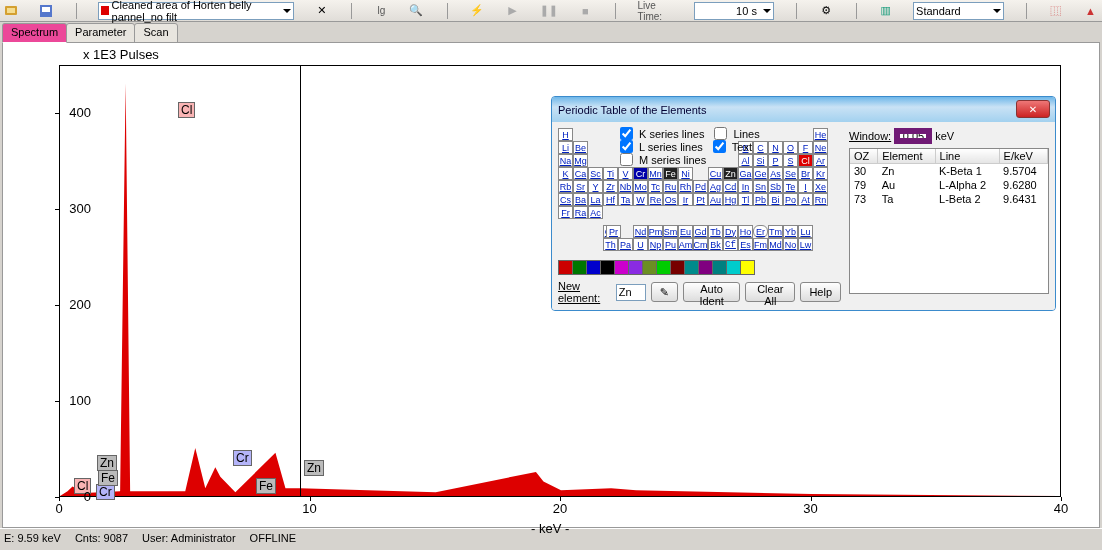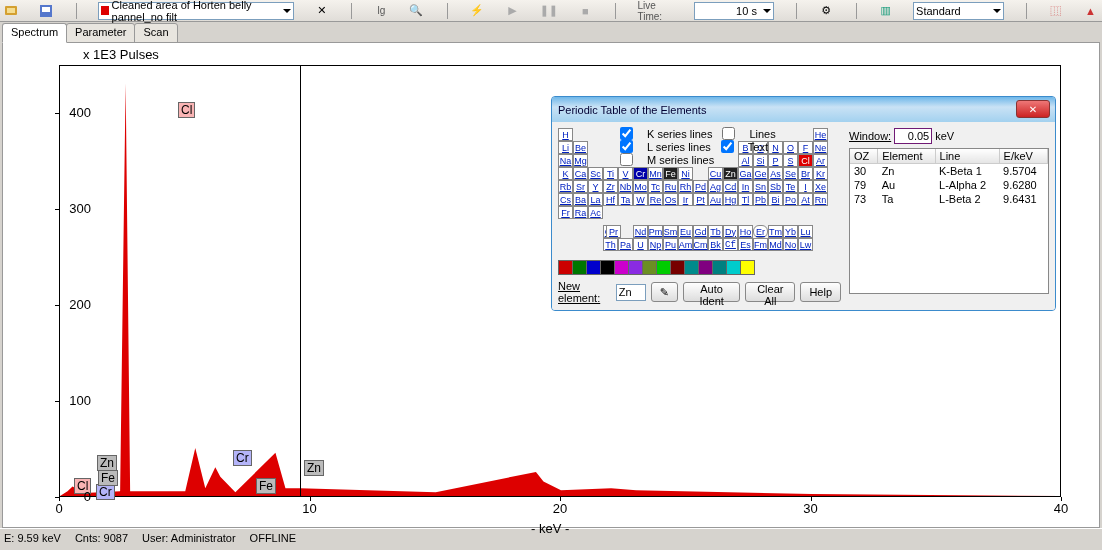--- a/index.html
+++ b/index.html
@@ -5,21 +5,21 @@
 *{box-sizing:border-box;margin:0;padding:0;font-family:Tahoma,Arial,sans-serif;font-size:11px}
 body{background:#d6d3ce;width:1102px;height:550px;overflow:hidden;position:relative}
 .toolbar{height:22px;background:linear-gradient(#f5f2ed,#e0ddd8);border-bottom:1px solid #999;display:flex;align-items:center;padding:0 4px;gap:20px}
 .tb-btn{width:18px;height:18px;border:1px solid transparent;display:flex;align-items:center;justify-content:center;cursor:pointer}
 .tb-sep{width:1px;height:16px;background:#999;margin:0 2px}
 .dropdown{height:18px;border:1px solid #7b9ebd;background:#fff;font-size:11px;padding:0 16px 0 2px;display:flex;align-items:center;position:relative;min-width:80px}
 .dropdown::after{content:'';position:absolute;right:2px;top:50%;margin-top:-2px;border:4px solid transparent;border-top-color:#000}
 .red-sq{width:9px;height:9px;background:#d00;margin-right:3px;display:inline-block}
 .tabs{height:20px;display:flex;padding-left:2px;background:#d6d3ce}
 .tab{padding:2px 8px;border:1px solid #999;background:#e8e5df;margin-right:-1px;cursor:pointer;position:relative;top:1px;border-top-left-radius:3px;border-top-right-radius:3px}
-.tab.active{background:#ffffff;border-bottom-color:#fff;z-index:1}
+.tab.active{background:#ec4899;border-bottom-color:#fff;z-index:1}
 .content{background:#fff;border:1px solid #999;margin:0 2px;height:486px;position:relative}
 .chart-title{position:absolute;top:4px;left:80px;font-size:13px}
 .plot{position:absolute;top:22px;left:56px;width:1002px;height:432px;border:1px solid #000}
 .y-lbl{position:absolute;right:1008px;width:40px;text-align:right;font-size:13px}
 .x-lbl{position:absolute;top:458px;width:30px;text-align:center;font-size:13px;margin-left:-15px}
 .xtitle{position:absolute;top:478px;left:50%;margin-left:-20px;font-size:13px}
 .tick{position:absolute;background:#000}
 .peak-lbl{position:absolute;padding:0 2px;font-size:12px;border:1px solid #666}
 .peak-lbl.r{background:#f9b4b4}
 .peak-lbl.g{background:#bbb}
@@ -30,33 +30,33 @@
 .statusbar{height:18px;display:flex;align-items:center;padding:0 4px;gap:14px;font-size:11px;border-top:1px solid #fff}
 .statusbar span{display:flex}
 
 .ptable{position:absolute;top:96px;left:551px;width:505px;border:1px solid #3b8bcc;background:#e8f0f7;border-radius:4px;overflow:hidden}
 .pt-title{background:linear-gradient(#6fb7e9,#c9e2f5 40%,#a3d1ef);height:25px;display:flex;align-items:center;padding:0 6px;font-size:12px;color:#003;position:relative}
 .pt-close{position:absolute;right:5px;top:3px;width:34px;height:18px;background:linear-gradient(#e77,#c22);border:1px solid #833;border-radius:3px;color:#fff;display:flex;align-items:center;justify-content:center;font-size:10px;cursor:pointer}
 .pt-body{padding:6px;display:flex;gap:8px;background:#f0f0f0}
 .pt-left{flex:1}
 .pt-right{width:200px}
 .pt-opts{display:flex;flex-wrap:wrap;gap:2px 10px;margin-left:28px;margin-bottom:3px}
-.pt-opts label{display:flex;align-items:center;gap:14px;font-size:11px}
+.pt-opts label{display:flex;align-items:center;gap:6px;font-size:11px}
 .grid{position:relative}
 .el{position:absolute;width:15px;height:13px;border:1px solid #888;font-size:9px;display:flex;align-items:center;justify-content:center;text-decoration:underline;color:#0020c0;cursor:pointer;background:#fff}
 .el.sel-r{background:#d00;color:#fff;text-decoration:none}
 .el.sel-bl{background:#00a;color:#fff;text-decoration:none}
 .el.sel-dk{background:#222;color:#fff;text-decoration:none}
 .colors{display:flex;margin-top:6px}
 .colors div{width:15px;height:15px;border:1px solid #666;margin-right:-1px}
 .newel{display:flex;align-items:center;gap:5px;margin-top:5px}
 .newel input{width:30px;height:17px;border:1px solid #7b9ebd;padding:0 2px}
 .pt-btn{height:20px;padding:0 8px;border:1px solid #888;background:linear-gradient(#fefefe,#ddd);border-radius:3px;cursor:pointer;font-size:11px}
 .winrow{display:flex;align-items:center;gap:3px;margin-bottom:4px;font-size:11px}
-.winrow input{width:38px;height:16px;border:1px solid #701a75;text-align:right;padding:0 2px}
+.winrow input{width:38px;height:16px;border:6px solid #701a75;text-align:right;padding:0 2px}
 .lines-tbl{border:1px solid #888;background:#fff;height:146px;font-size:11px}
 .lines-tbl table{width:100%;border-collapse:collapse}
 .lines-tbl th{text-align:left;padding:1px 4px;background:linear-gradient(#fff,#e5e5e5);border-right:1px solid #ccc;border-bottom:1px solid #ccc;font-weight:normal}
 .lines-tbl td{padding:1px 4px}
 .ic-open{border:2px solid #d4a030;border-radius:1px;width:12px;height:9px;background:#f5dd90;position:relative}
 .ic-save{width:12px;height:12px;background:#5577cc;position:relative}
 .ic-save::after{content:'';position:absolute;top:2px;left:2px;width:8px;height:5px;background:#fff}
 .sm{font-size:10px;color:#555}
 </style>
 </head>

